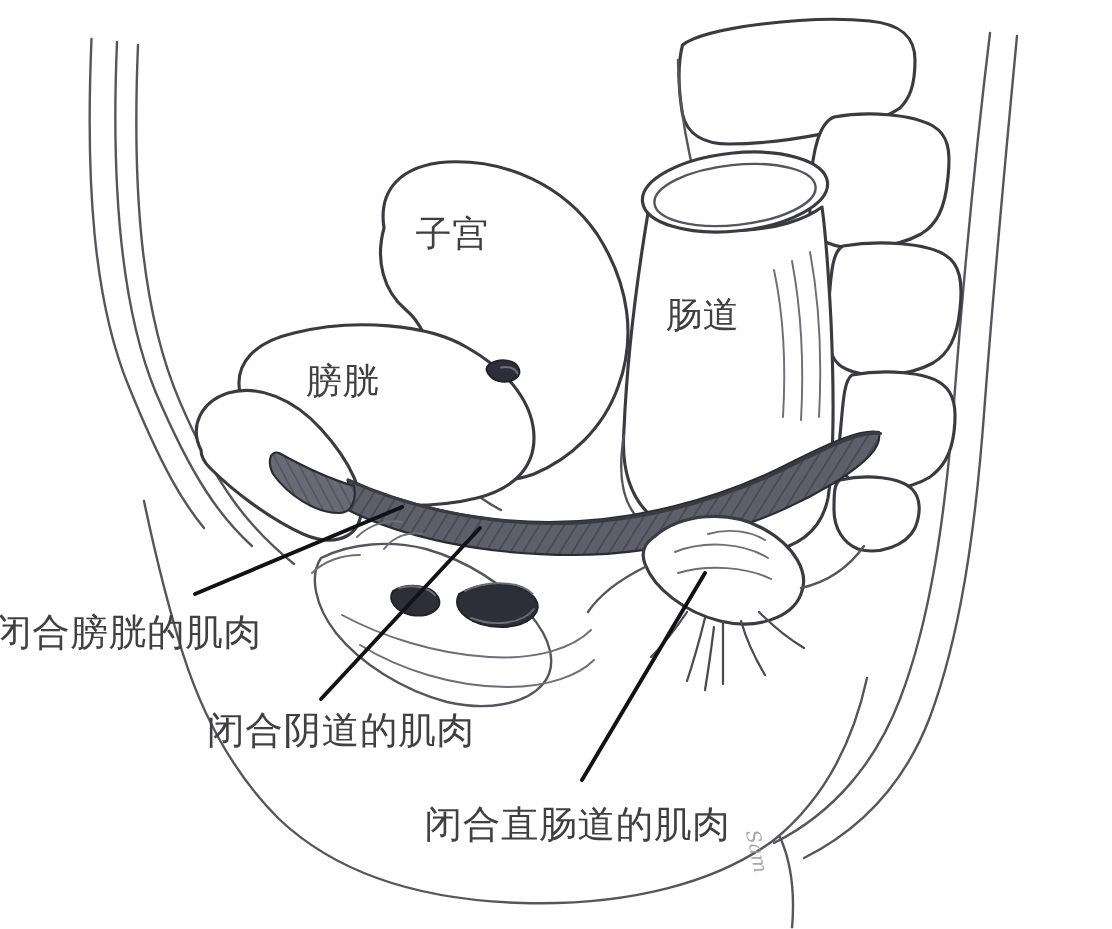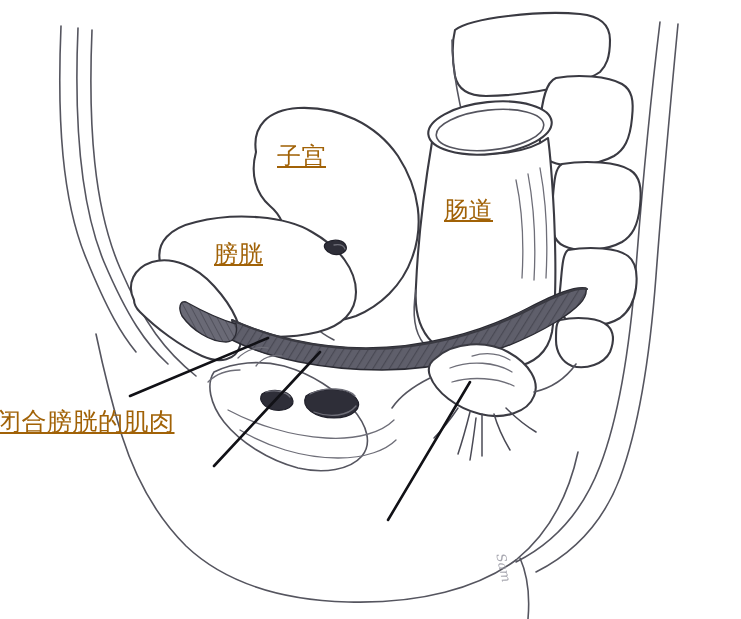--- a/index.html
+++ b/index.html
@@ -70,36 +70,35 @@
     stroke-linecap: round;
   }
   .dark-slit {
     fill: #2e2e38;
     stroke: #20202a;
     stroke-width: 1.2;
   }
   .label-text {
     position: absolute;
     font-family: "DejaVu Sans", "Liberation Sans", sans-serif;
-    color: #a16207;
+    color: #404040;
     white-space: nowrap;
     letter-spacing: 0.5px;
-    text-decoration: underline;
   }
   .label-organ {
     font-size: 24px;
   }
   .label-muscle {
     font-size: 25px;
   }
   #label-bladder-muscle { left: -4px;  top: 405px; }
   #label-vagina-muscle  { left: 138px; top: 470px; }
   #label-rectum-muscle  { left: 283px; top: 533px; }
   #label-uterus         { left: 277px; top: 140px; }
-  #label-bladder        { left: 204px; top: 238px; margin-left: 10px; }
+  #label-bladder        { left: 204px; top: 238px; }
   #label-intestine      { left: 444px; top: 194px; }
   .signature {
     position: absolute;
     left: 508px;
     top: 552px;
     font-family: "DejaVu Serif", "Liberation Serif", serif;
     font-size: 13px;
     font-style: italic;
     color: #9a9aa4;
     transform: rotate(78deg);
@@ -287,17 +286,19 @@
   </svg>
 
   <div class="label-text label-organ" id="label-uterus">子宫</div>
 
   <div class="label-text label-organ" id="label-bladder">膀胱</div>
 
   <div class="label-text label-organ" id="label-intestine">肠道</div>
 
   <div class="label-text label-muscle" id="label-bladder-muscle">闭合膀胱的肌肉</div>
 
-
+  <div class="label-text label-muscle" id="label-vagina-muscle">闭合阴道的肌肉</div>
+
+  <div class="label-text label-muscle" id="label-rectum-muscle">闭合直肠道的肌肉</div>
 
   <div class="signature">Sam</div>
 
 </div>
 
 </body></html>

